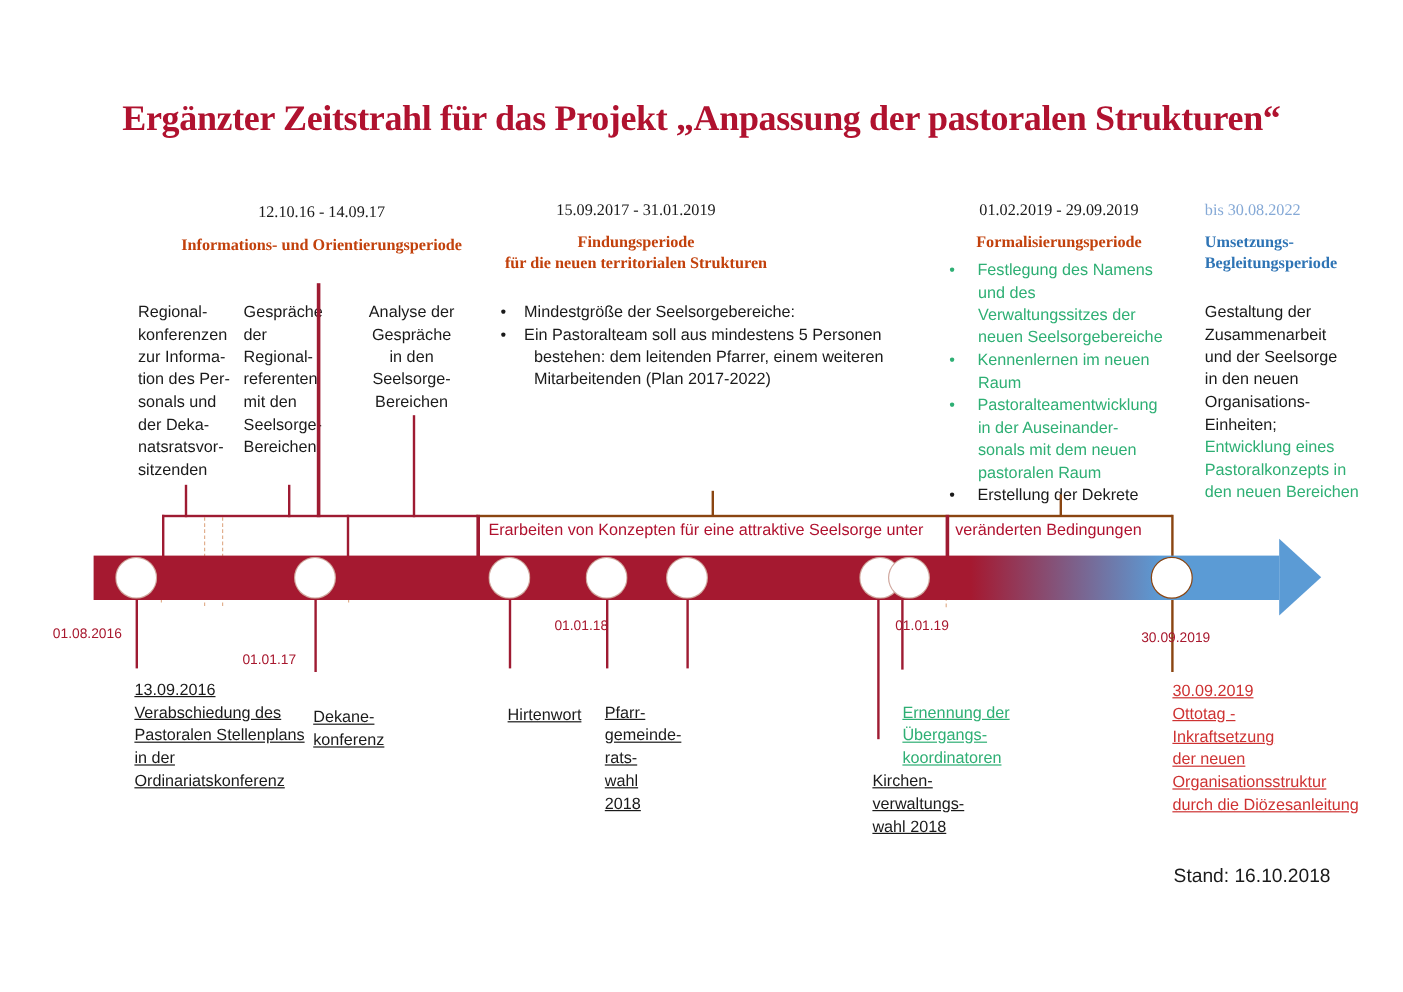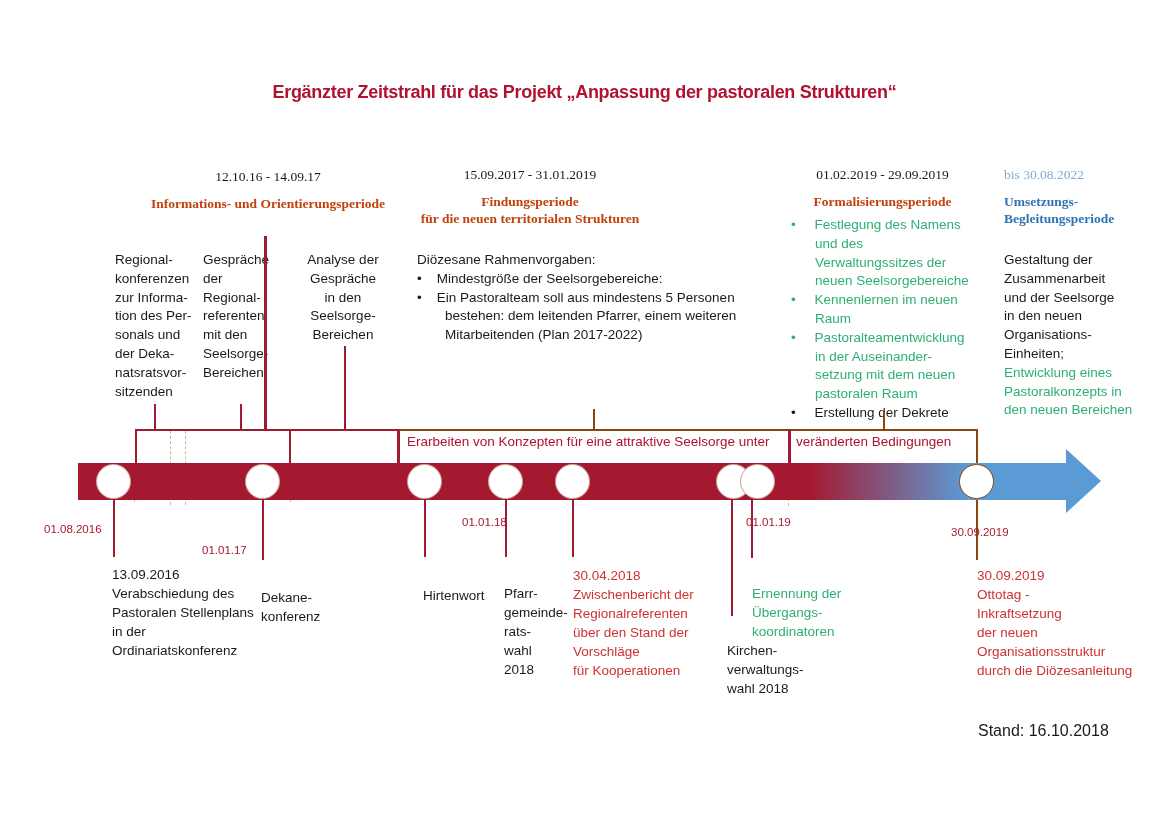--- a/index.html
+++ b/index.html
@@ -2,21 +2,21 @@
 <html><head>
 <meta charset="utf-8">
 <style>
   html,body{margin:0;padding:0;background:#fff;}
   #slide{
     position:relative;width:1169px;height:827px;background:#fff;overflow:hidden;
     font-family:"Liberation Sans","DejaVu Sans",sans-serif;color:#1a1a1a;
   }
   .abs{position:absolute;}
   
-  #title{left:0;right:0;top:82px;text-align:center;font-size:18px;font-weight:bold;color:#B0122F;letter-spacing:-0.3px;}
+  #title{left:0;right:0;top:82px;text-align:center;font-size:30px;font-weight:bold;color:#B0122F;letter-spacing:-0.3px;font-family:Liberation Serif, serif;}
   
   .period{text-align:center;font-family:Liberation Serif, serif;}
   .pdate{font-size:13.5px;color:#1a1a1a;margin-bottom:8px;}
   .plabel{font-size:13.5px;font-weight:bold;color:#c2410c;line-height:21px;}
   .pdate.lblue{color:#85A9D6;}
   .plabel.blue{color:#2E74B5;text-align:left;}
   
   .tb{font-size:13.5px;line-height:18.8px;}
   .tb div{white-space:pre;}
   .tb .i{padding-left:28px;}
@@ -35,21 +35,21 @@
     background:linear-gradient(to right,#A51930 0%,#A51930 74%,#5B9BD5 90%,#5B9BD5 100%);}
   #arrowhead{left:1066px;top:449px;width:0;height:0;
     border-top:32px solid transparent;border-bottom:32px solid transparent;border-left:35px solid #5B9BD5;}
   .circ{width:33px;height:33px;border-radius:50%;background:#fff;border:1px solid rgba(150,60,40,0.45);top:464px;}
   .circ.bbrown{border-color:#8A4511;}
   
   .dlab{font-size:11.5px;color:#A8182E;white-space:pre;}
   
   .banner{font-size:13.5px;color:#B0122F;white-space:pre;}
   
-  .eb{font-size:13.5px;line-height:19px;}
+  .eb{font-size:13.5px;line-height:19px;text-decoration:underline;}
   .eb div{white-space:pre;}
   .eb.red{color:#CE3232;}
   .eb.green{color:#2EAF74;}
   #stand{font-size:16px;color:#1a1a1a;}
 </style>
 </head>
 <body>
 
 <div id="slide">
 
@@ -94,36 +94,35 @@
       <div>Bereichen</div>
     </div>
   <div class="abs tb center" style="left:297px;top:251px;width:92px;">
       <div>Analyse der</div>
       <div>Gespräche</div>
       <div>in den</div>
       <div>Seelsorge-</div>
       <div>Bereichen</div>
     </div>
   <div class="abs tb" style="left:417px;top:251px;width:370px;">
-      <div>Diözesane Rahmenvorgaben:</div>
       <div class="b">•    Mindestgröße der Seelsorgebereiche:</div>
       <div class="b">•    Ein Pastoralteam soll aus mindestens 5 Personen</div>
       <div class="i">bestehen: dem leitenden Pfarrer, einem weiteren</div>
       <div class="i">Mitarbeitenden (Plan 2017-2022)</div>
     </div>
   <div class="abs tb" style="left:791px;top:216px;width:200px;">
       <div class="g">•     Festlegung des Namens</div>
       <div class="g i2">und des</div>
       <div class="g i2">Verwaltungssitzes der</div>
       <div class="g i2">neuen Seelsorgebereiche</div>
       <div class="g">•     Kennenlernen im neuen</div>
       <div class="g i2">Raum</div>
       <div class="g">•     Pastoralteamentwicklung</div>
       <div class="g i2">in der Auseinander-</div>
-      <div class="g i2">setzung mit dem neuen</div>
+      <div class="g i2">sonals mit dem neuen</div>
       <div class="g i2">pastoralen Raum</div>
       <div class="b">•     Erstellung der Dekrete</div>
     </div>
   <div class="abs tb" style="left:1004px;top:251px;width:160px;">
       <div>Gestaltung der</div>
       <div>Zusammenarbeit</div>
       <div>und der Seelsorge</div>
       <div>in den neuen</div>
       <div>Organisations-</div>
       <div>Einheiten;</div>
@@ -197,28 +196,20 @@
   <div class="abs eb" style="left:423px;top:586px;">
       <div>Hirtenwort</div>
     </div>
   <div class="abs eb" style="left:504px;top:584px;">
       <div>Pfarr-</div>
       <div>gemeinde-</div>
       <div>rats-</div>
       <div>wahl</div>
       <div>2018</div>
     </div>
-  <div class="abs eb red" style="left:573px;top:566px;">
-      <div>30.04.2018</div>
-      <div>Zwischenbericht der</div>
-      <div>Regionalreferenten</div>
-      <div>über den Stand der</div>
-      <div>Vorschläge</div>
-      <div>für Kooperationen</div>
-    </div>
   <div class="abs eb green" style="left:752px;top:584px;">
       <div>Ernennung der</div>
       <div>Übergangs-</div>
       <div>koordinatoren</div>
     </div>
   <div class="abs eb" style="left:727px;top:641px;">
       <div>Kirchen-</div>
       <div>verwaltungs-</div>
       <div>wahl 2018</div>
     </div>

